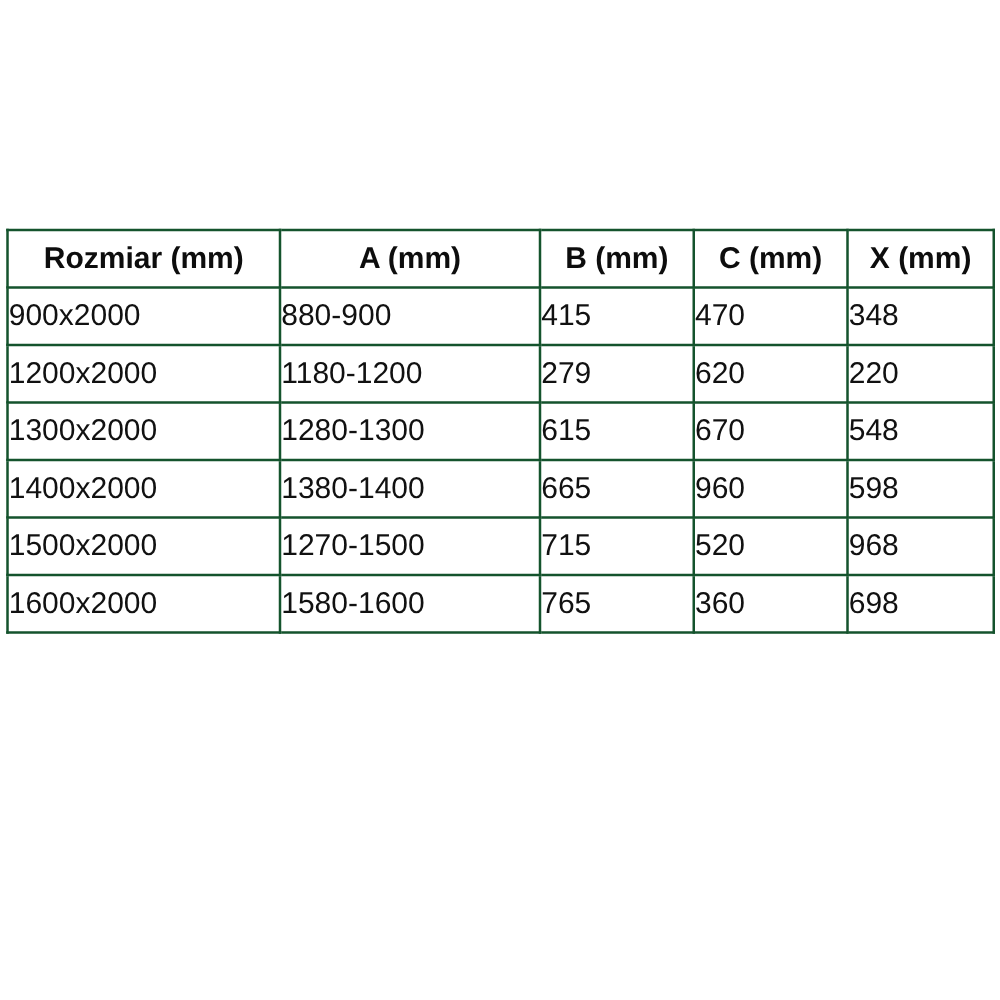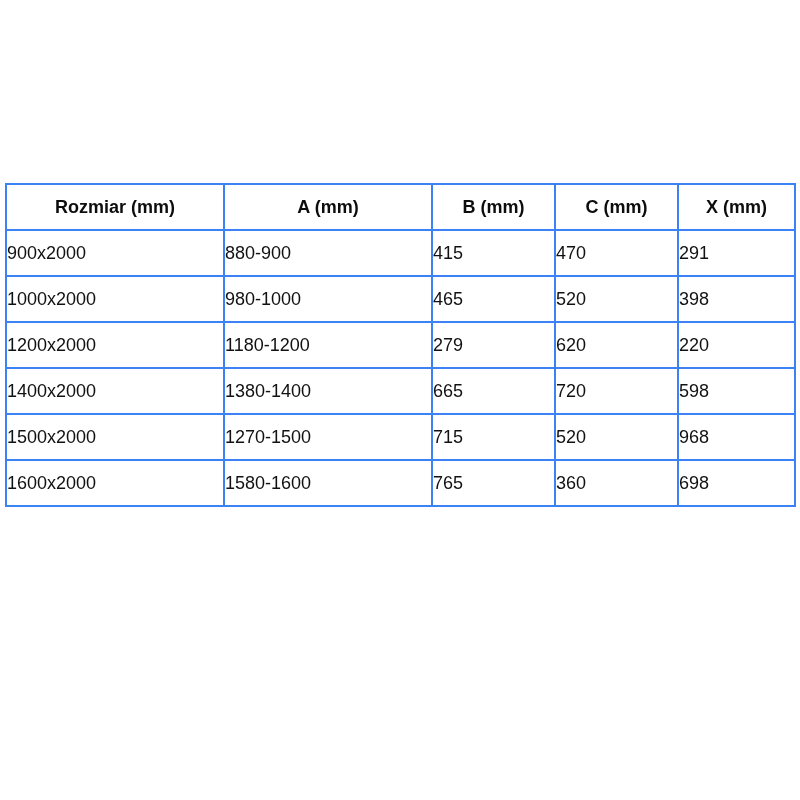--- a/index.html
+++ b/index.html
@@ -18,24 +18,24 @@
   table.spec-table {
     position: absolute;
     left: 5px;
     top: 183px;
     width: 789px;
     border-collapse: collapse;
     table-layout: fixed;
   }
   table.spec-table th,
   table.spec-table td {
-    border: 2px solid #3b82f6;
+    border: 2px solid #14532d;
     height: 44px;
     vertical-align: middle;
-    font-size: 18px;
+    font-size: 24px;
     color: #111111;
     padding: 0;
     white-space: nowrap;
     overflow: hidden;
   }
   table.spec-table th {
     font-weight: bold;
     color: #0d0d0d;
   }
   col.c-rozmiar { width: 218px; }
@@ -64,41 +64,41 @@
         <th>C (mm)</th>
         <th>X (mm)</th>
       </tr>
     </thead>
     <tbody>
       <tr>
         <td>900x2000</td>
         <td>880-900</td>
         <td>415</td>
         <td>470</td>
-        <td>291</td>
-      </tr>
-      <tr>
-        <td>1000x2000</td>
-        <td>980-1000</td>
-        <td>465</td>
-        <td>520</td>
-        <td>398</td>
+        <td>348</td>
       </tr>
       <tr>
         <td>1200x2000</td>
         <td>1180-1200</td>
         <td>279</td>
         <td>620</td>
         <td>220</td>
       </tr>
       <tr>
+        <td>1300x2000</td>
+        <td>1280-1300</td>
+        <td>615</td>
+        <td>670</td>
+        <td>548</td>
+      </tr>
+      <tr>
         <td>1400x2000</td>
         <td>1380-1400</td>
         <td>665</td>
-        <td>720</td>
+        <td>960</td>
         <td>598</td>
       </tr>
       <tr>
         <td>1500x2000</td>
         <td>1270-1500</td>
         <td>715</td>
         <td>520</td>
         <td>968</td>
       </tr>
       <tr>

